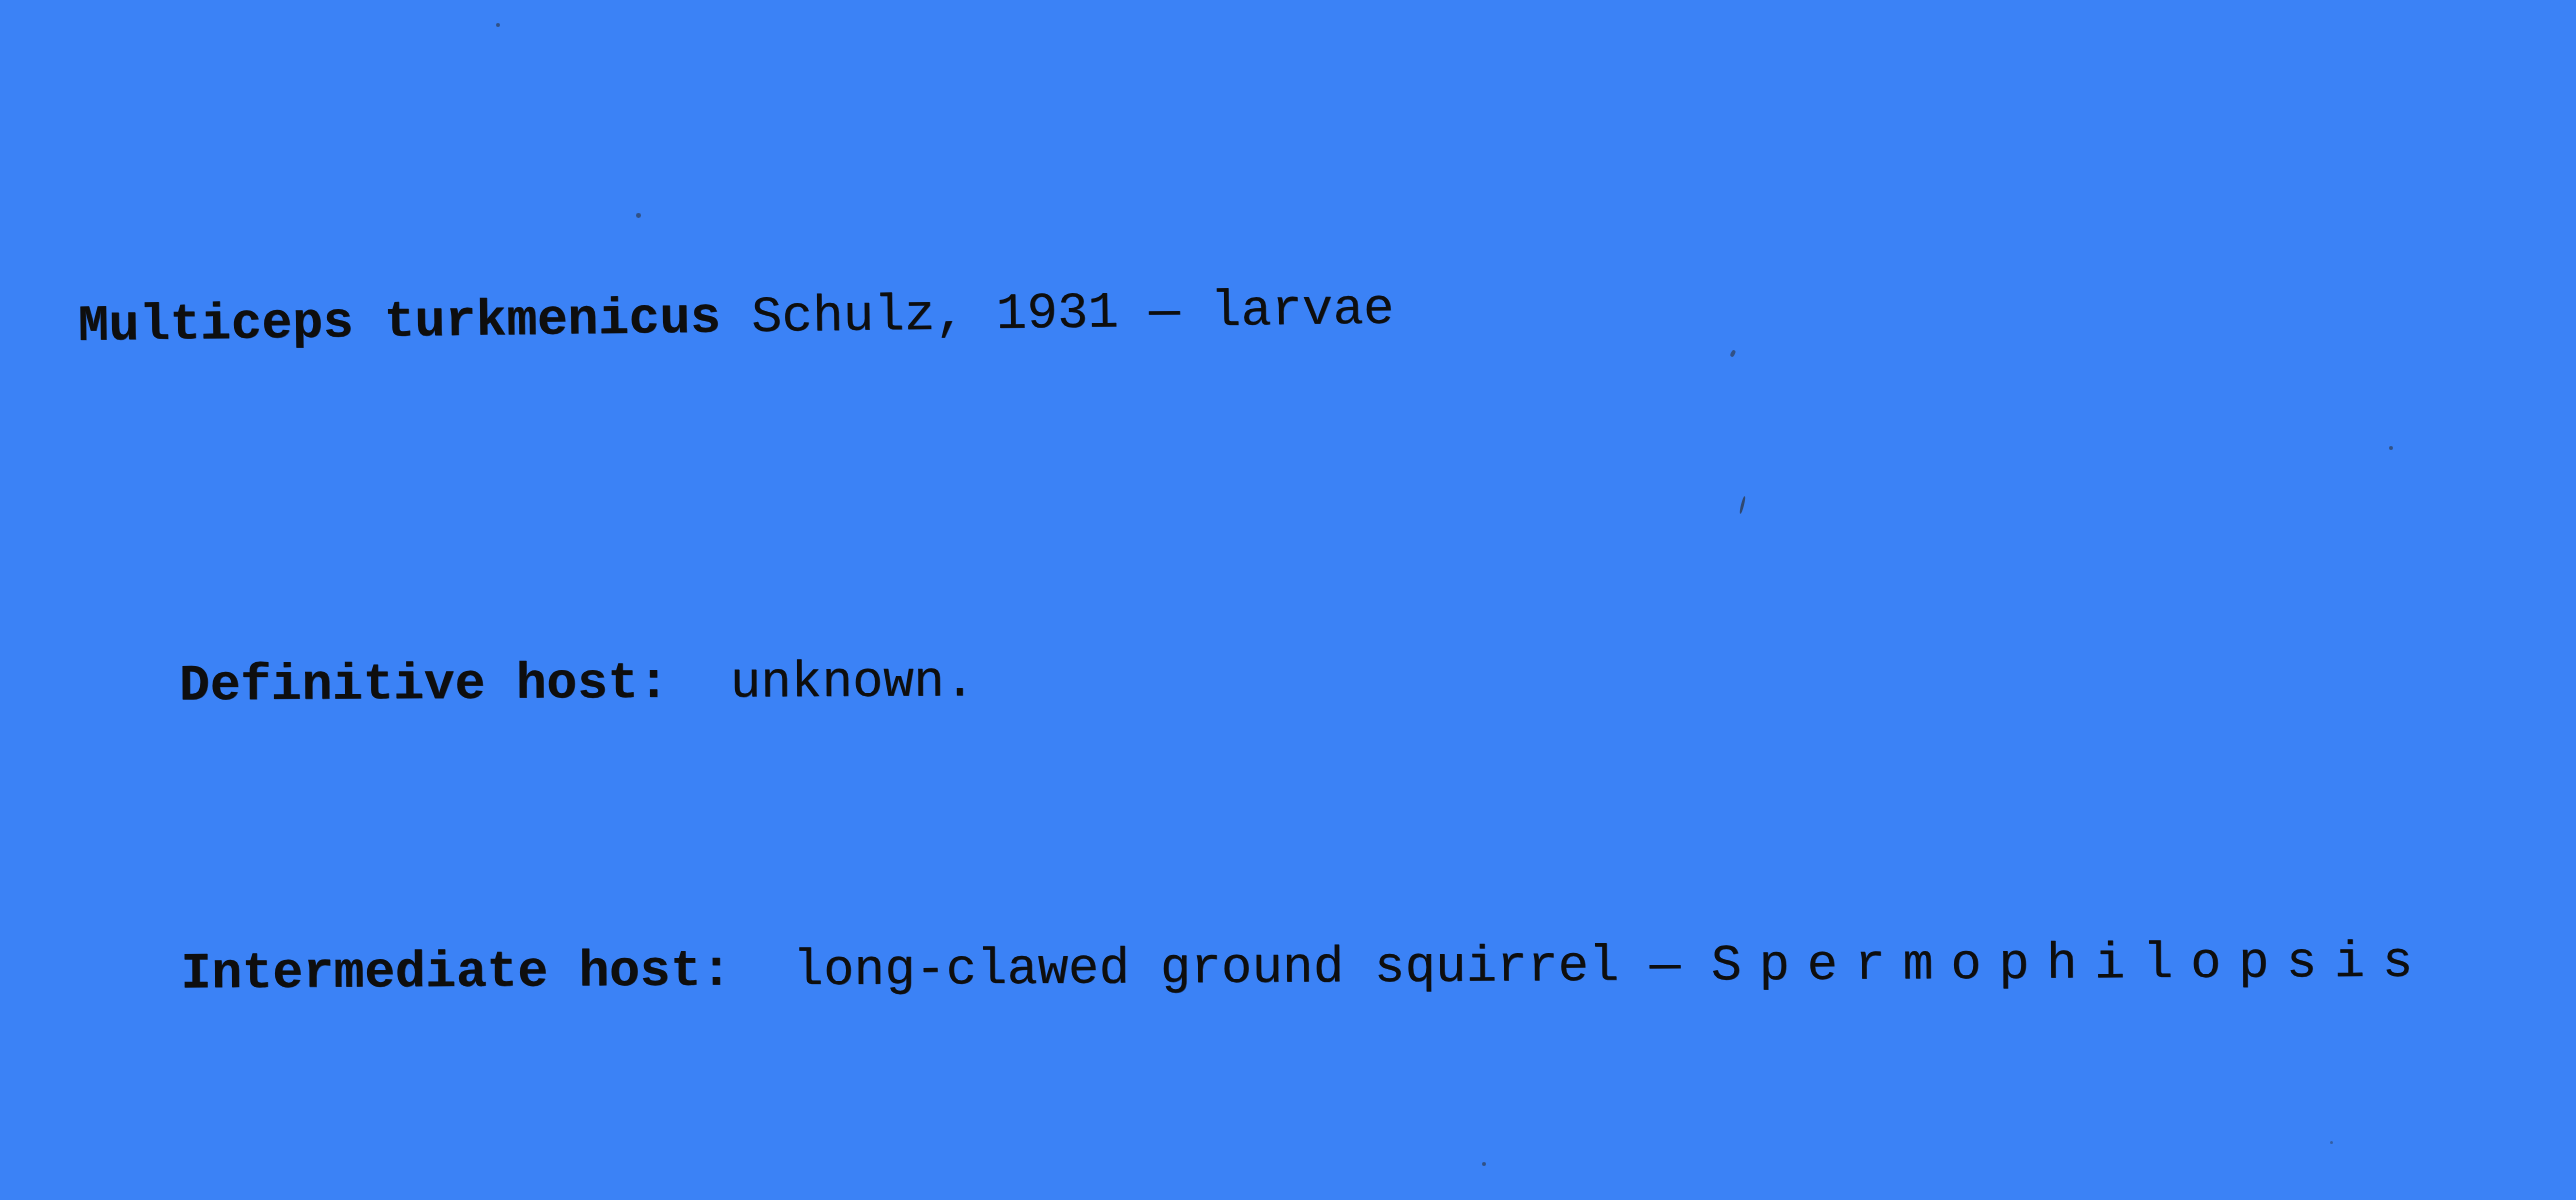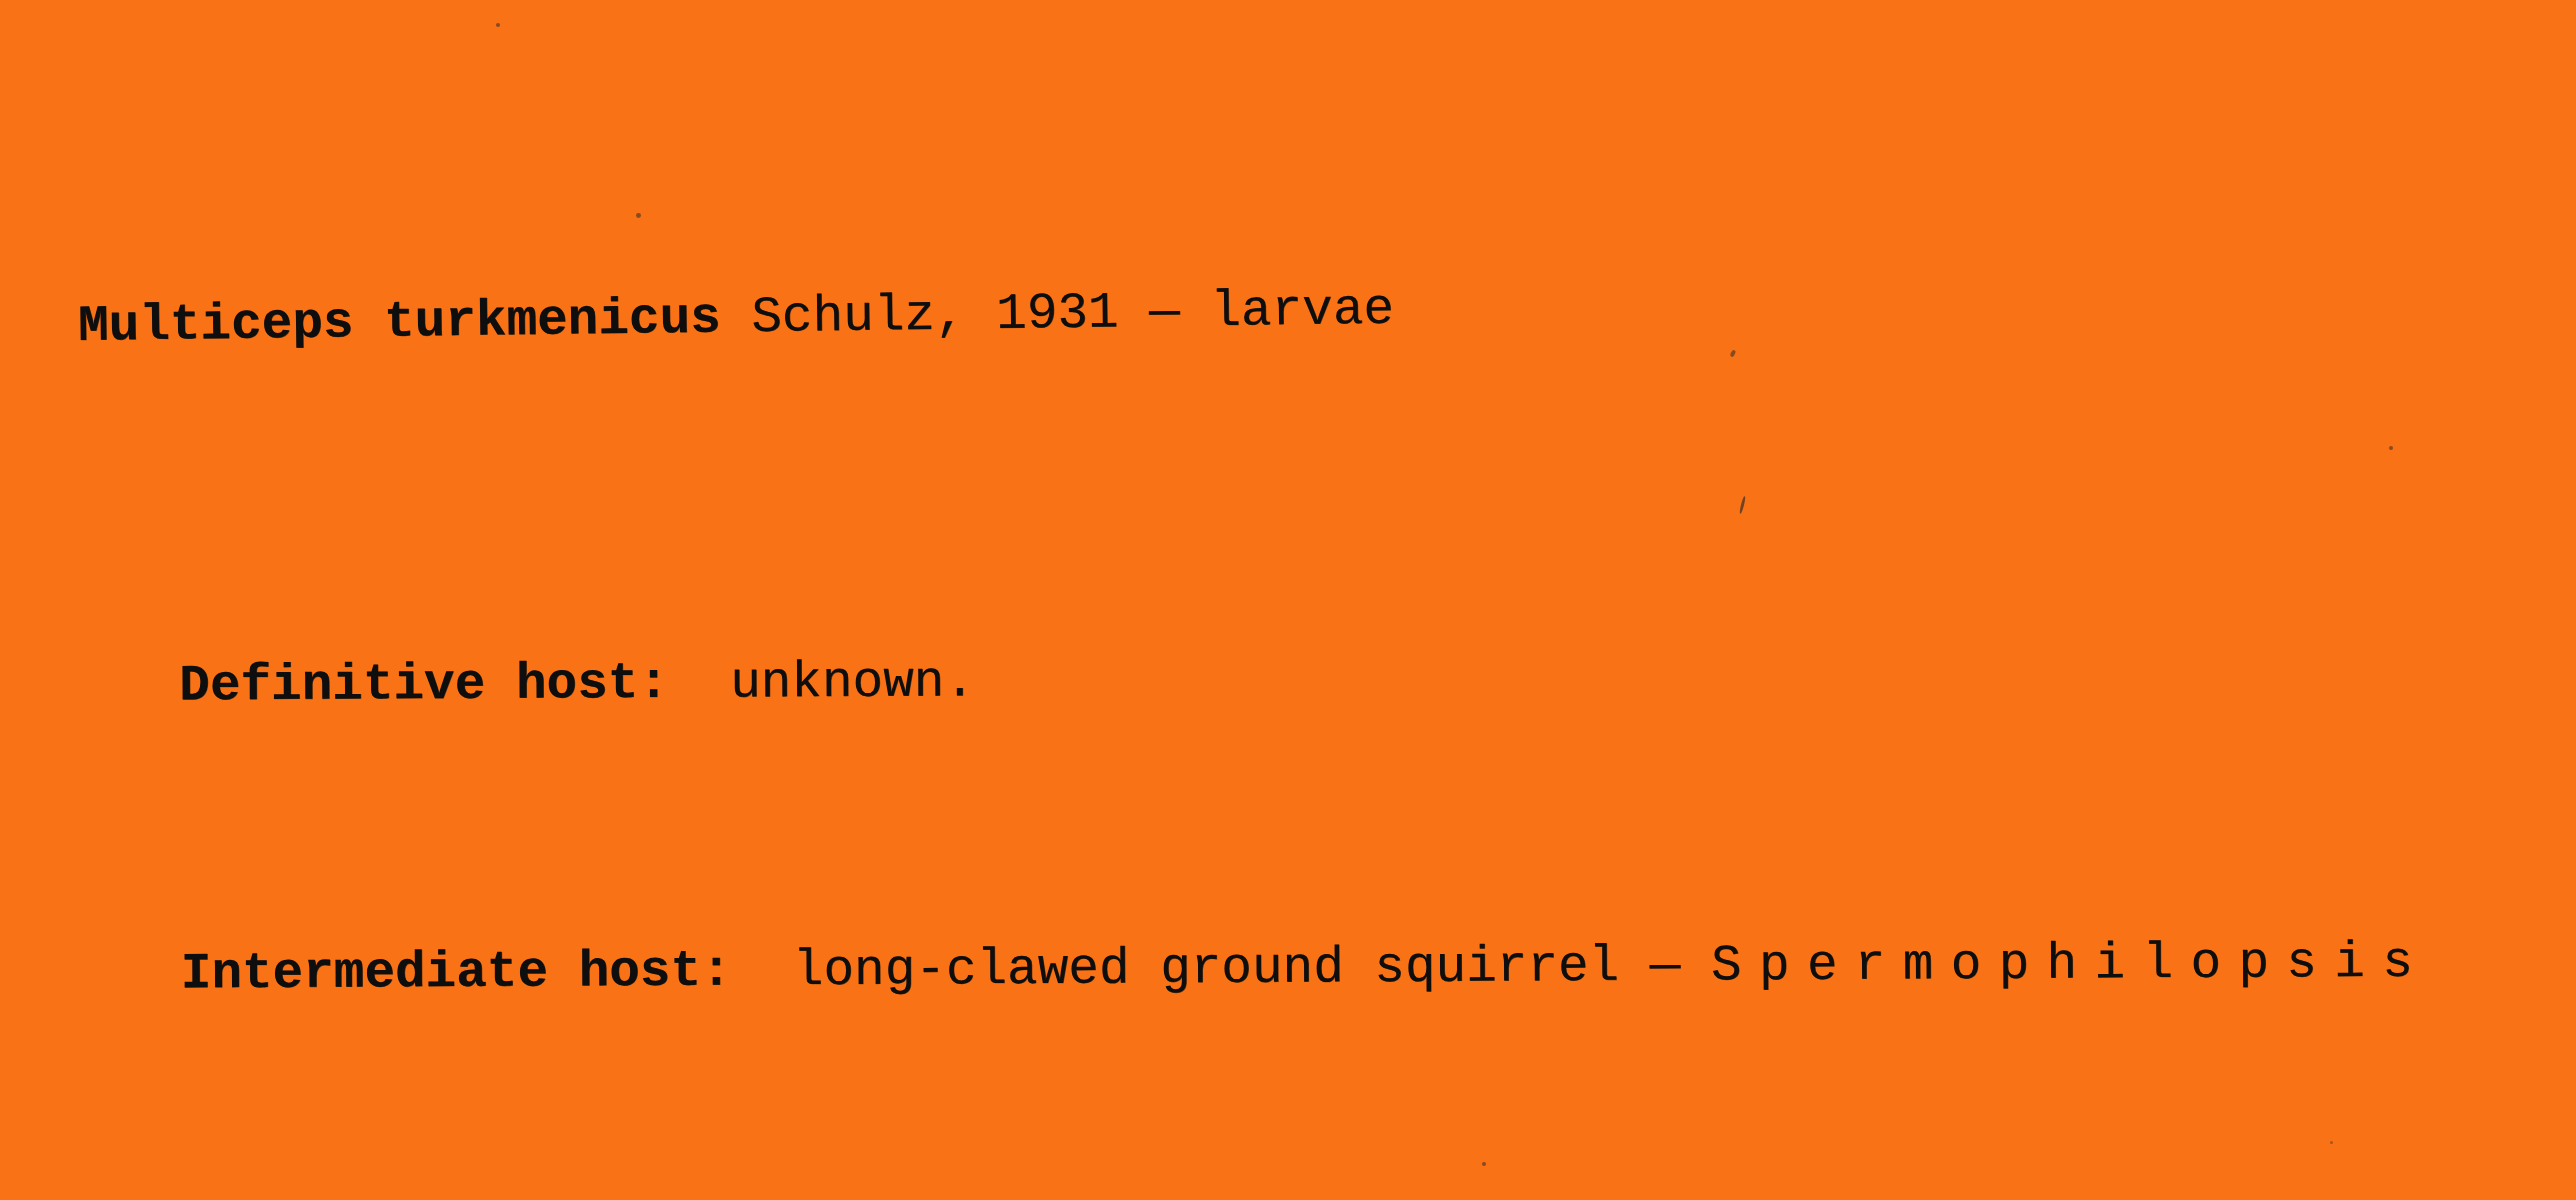--- a/index.html
+++ b/index.html
@@ -11,21 +11,21 @@
     width: 2576px;
     height: 1201px;
     overflow: hidden;
     position: relative;
     font-family: "Liberation Mono", "DejaVu Sans Mono", monospace;
     color: #0e0e0e;
   }
   .page {
     position: absolute;
     inset: 0;
-    background: #f97316;
+    background: #3b82f6;
   }
   .textblock {
     position: absolute;
     left: 77px;
     top: 75px;
     font-size: 51px;
     line-height: 72px;
     white-space: pre;
     text-shadow: 0.5px 0.3px 0 rgba(0,0,0,0.55);
     transform: rotate(-0.3deg);

